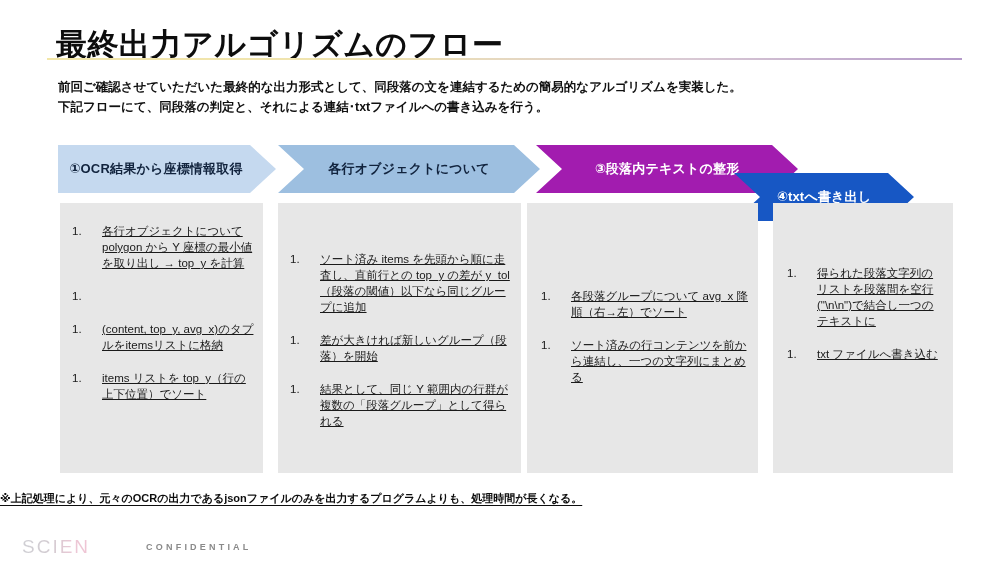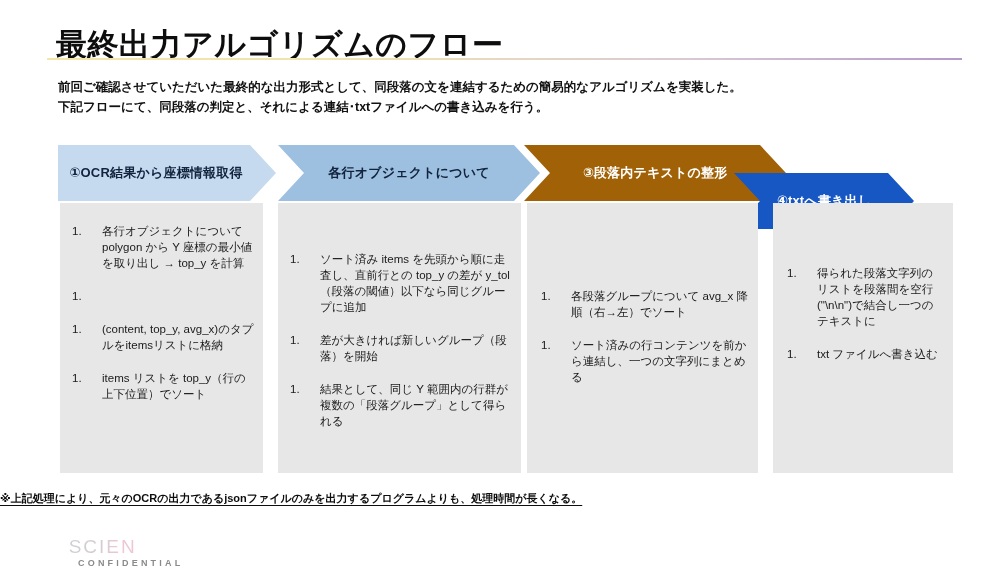--- a/index.html
+++ b/index.html
@@ -52,21 +52,21 @@
   .chevron-band {
     position: absolute;
     left: 0;
     top: 145px;
     width: 1008px;
     height: 48px;
   }
   .chevron {
     position: absolute;
     top: 0;
-    height: 56px;
+    height: 48px;
     display: flex;
     align-items: center;
     justify-content: center;
     box-sizing: border-box;
     font-size: 13px;
     font-weight: bold;
     letter-spacing: 0.2px;
     white-space: nowrap;
   }
   .chev-1 {
@@ -77,22 +77,22 @@
     padding-right: 22px;
   }
   .chev-2 {
     left: 278px; width: 262px;
     background: #9dbfe0;
     color: #11233d;
     clip-path: polygon(0 0, calc(100% - 26px) 0, 100% 50%, calc(100% - 26px) 100%, 0 100%, 26px 50%);
     padding-left: 20px; padding-right: 20px;
   }
   .chev-3 {
-    left: 524px; width: 262px;
-    background: #a16207;
+    left: 536px; width: 262px;
+    background: #a21caf;
     color: #ffffff;
     clip-path: polygon(0 0, calc(100% - 26px) 0, 100% 50%, calc(100% - 26px) 100%, 0 100%, 26px 50%);
     padding-left: 20px; padding-right: 20px;
   }
   .chev-4 {
     left: 734px; width: 180px;
     background: #1757c4;
     color: #ffffff;
     clip-path: polygon(0 0, calc(100% - 26px) 0, 100% 50%, calc(100% - 26px) 100%, 0 100%, 26px 50%);
     padding-left: 18px; padding-right: 18px; margin-top: 28px;
@@ -128,21 +128,21 @@
     font-size: 11.5px;
     line-height: 16px;
     color: #1a1a1a;
   }
   .li-num {
     width: 30px;
     flex: 0 0 30px;
     font-size: 11.5px;
     line-height: 16px;
   }
-  .li-text { flex: 1 1 auto; }
+  .li-text { flex: 1 1 auto; text-decoration: underline; }
 
   
   .bottom-note {
     position: absolute;
     left: 0;
     top: 491px;
     width: 1008px;
     font-size: 11px;
     font-weight: bold;
     color: #0d0d0d;
@@ -151,21 +151,20 @@
     white-space: nowrap;
   }
 
   
   .footer {
     position: absolute;
     left: 22px;
     top: 536px;
     display: flex;
     align-items: center;
-    flex-direction: column;
   }
   .logo-text {
     font-size: 19px;
     font-weight: 400;
     letter-spacing: 2px;
     background: linear-gradient(to right, #cfcfd4 0%, #d4ccd2 45%, #ecc8d6 75%, #f0c4d4 100%);
     -webkit-background-clip: text;
     background-clip: text;
     color: transparent;
   }

